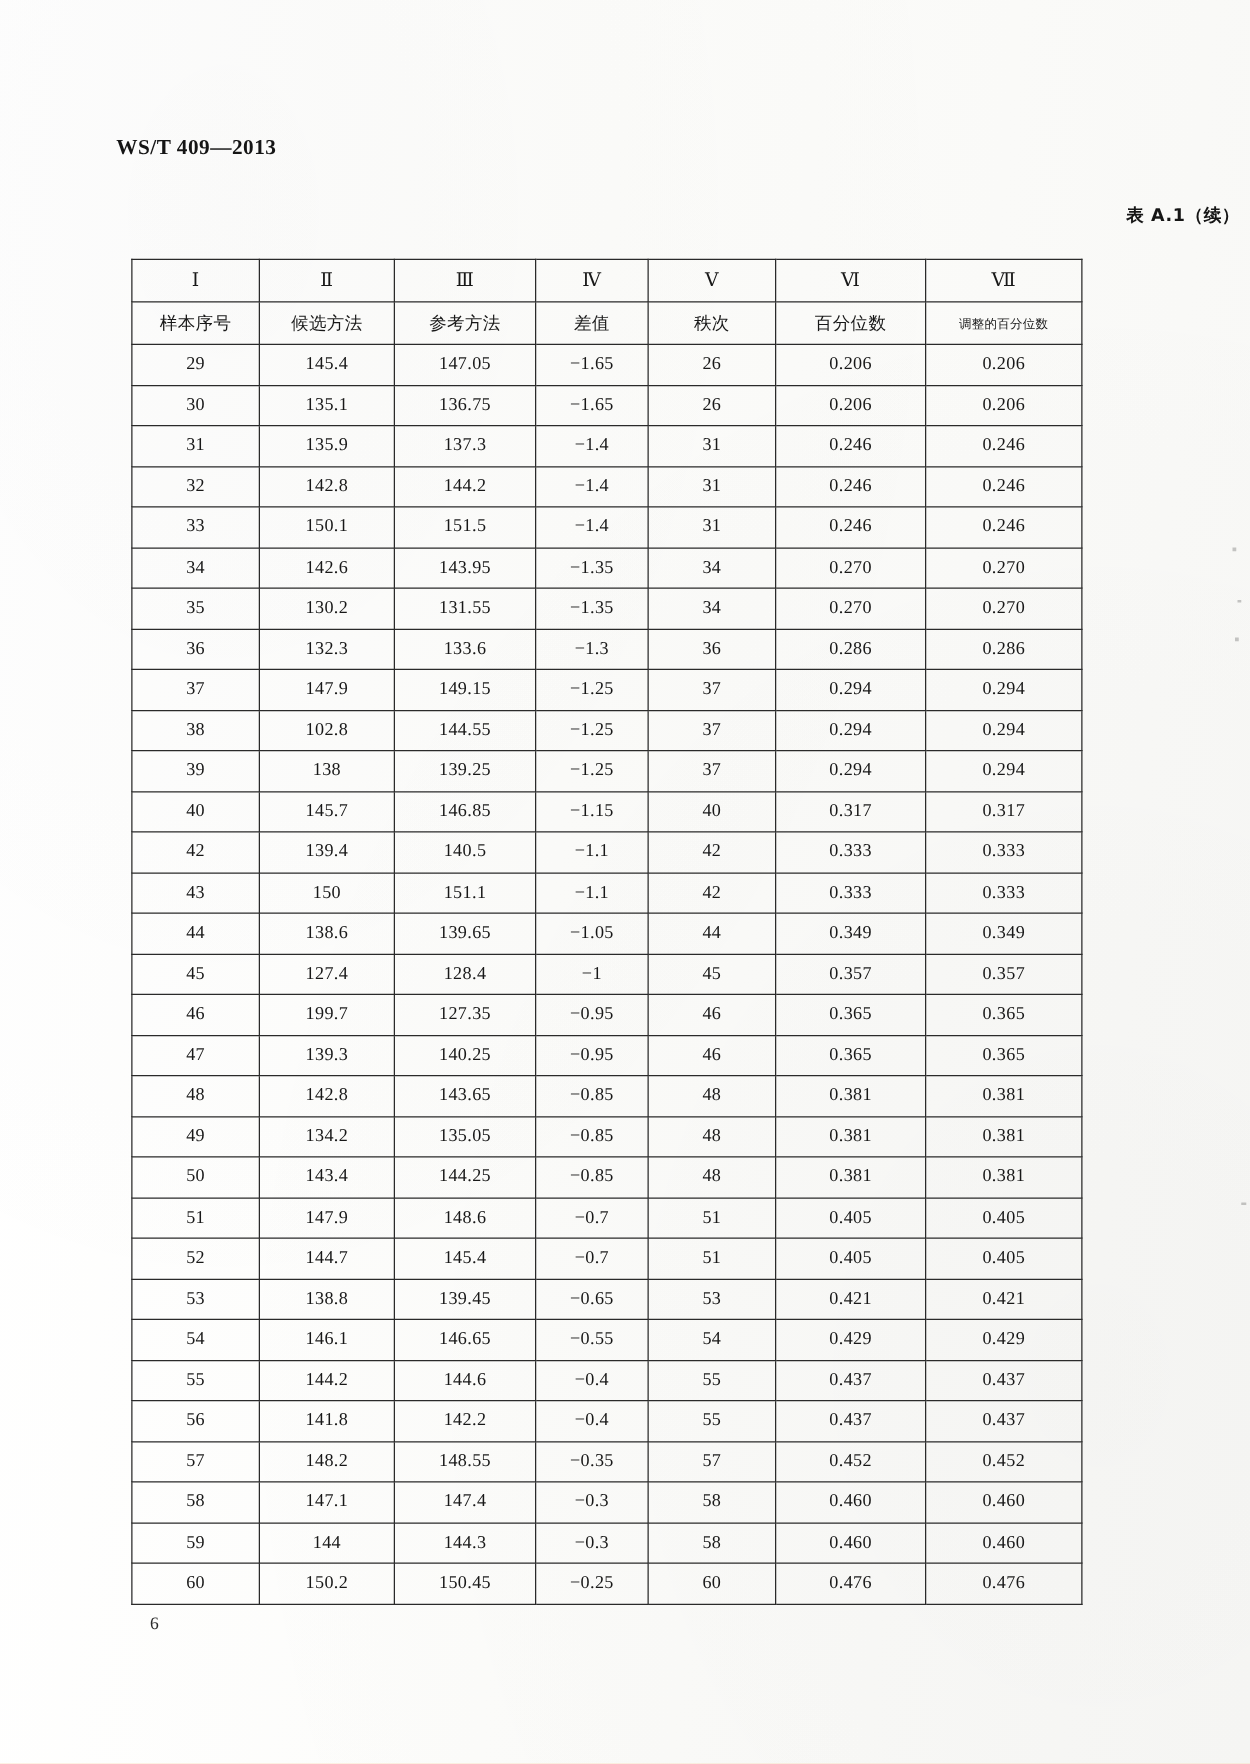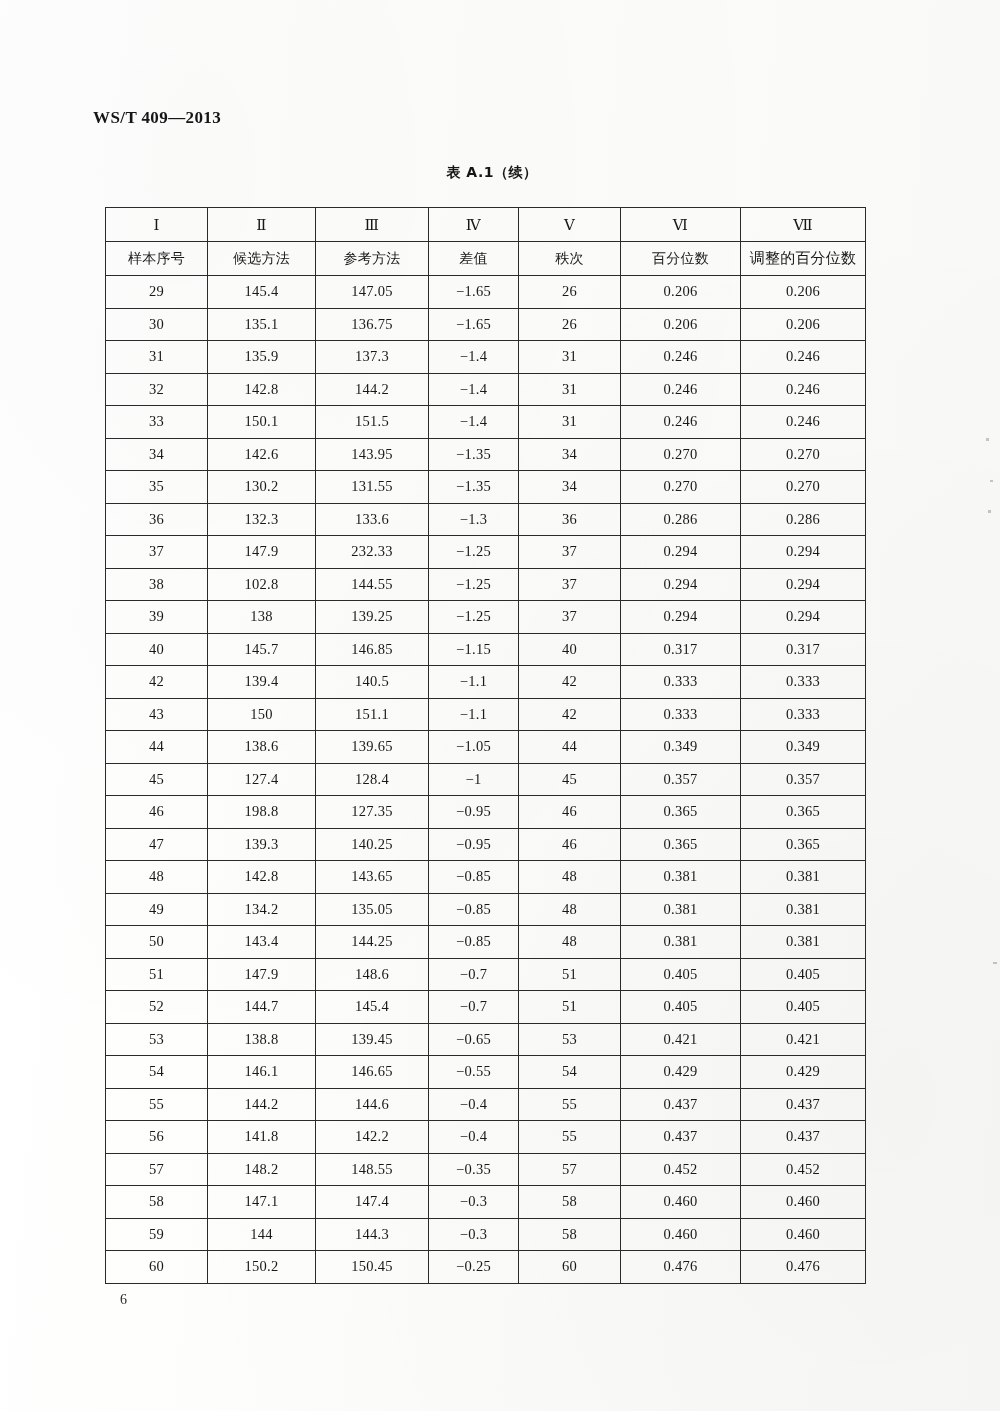--- a/index.html
+++ b/index.html
@@ -41,21 +41,21 @@
     letter-spacing: 0.4px;
     color: #151515;
     white-space: nowrap;
   }
 
   .table-title {
     position: absolute;
     left: 0;
     right: 0;
     top: 162px;
-    text-align: center;
+    text-align: right;
     font-size: 17px;
     font-weight: bold;
     color: #151515;
     letter-spacing: 0.5px;
   }
   .table-title .tt-inner {
     display: inline-block;
     transform: translateX(-8px);
   }
 
@@ -100,21 +100,21 @@
   .roman {
     font-family: "Liberation Serif", "DejaVu Serif", serif;
     font-size: 15px;
   }
   .cn {
     font-family: "DejaVu Sans", "Liberation Sans", sans-serif;
     font-size: 14px;
     letter-spacing: 0.5px;
   }
   .cn.small {
-    font-size: 15px;
+    font-size: 10px;
     letter-spacing: 0.2px;
   }
   .num {
     font-family: "Liberation Serif", "DejaVu Serif", serif;
     font-size: 14.5px;
     letter-spacing: 0.6px;
   }
 
   .page-number {
     position: absolute;
@@ -244,21 +244,21 @@
             <td class="num">132.3</td>
             <td class="num">133.6</td>
             <td class="num">−1.3</td>
             <td class="num">36</td>
             <td class="num">0.286</td>
             <td class="num">0.286</td>
           </tr>
           <tr>
             <td class="num">37</td>
             <td class="num">147.9</td>
-            <td class="num">232.33</td>
+            <td class="num">149.15</td>
             <td class="num">−1.25</td>
             <td class="num">37</td>
             <td class="num">0.294</td>
             <td class="num">0.294</td>
           </tr>
           <tr>
             <td class="num">38</td>
             <td class="num">102.8</td>
             <td class="num">144.55</td>
             <td class="num">−1.25</td>
@@ -315,21 +315,21 @@
             <td class="num">45</td>
             <td class="num">127.4</td>
             <td class="num">128.4</td>
             <td class="num">−1</td>
             <td class="num">45</td>
             <td class="num">0.357</td>
             <td class="num">0.357</td>
           </tr>
           <tr>
             <td class="num">46</td>
-            <td class="num">198.8</td>
+            <td class="num">199.7</td>
             <td class="num">127.35</td>
             <td class="num">−0.95</td>
             <td class="num">46</td>
             <td class="num">0.365</td>
             <td class="num">0.365</td>
           </tr>
           <tr>
             <td class="num">47</td>
             <td class="num">139.3</td>
             <td class="num">140.25</td>

